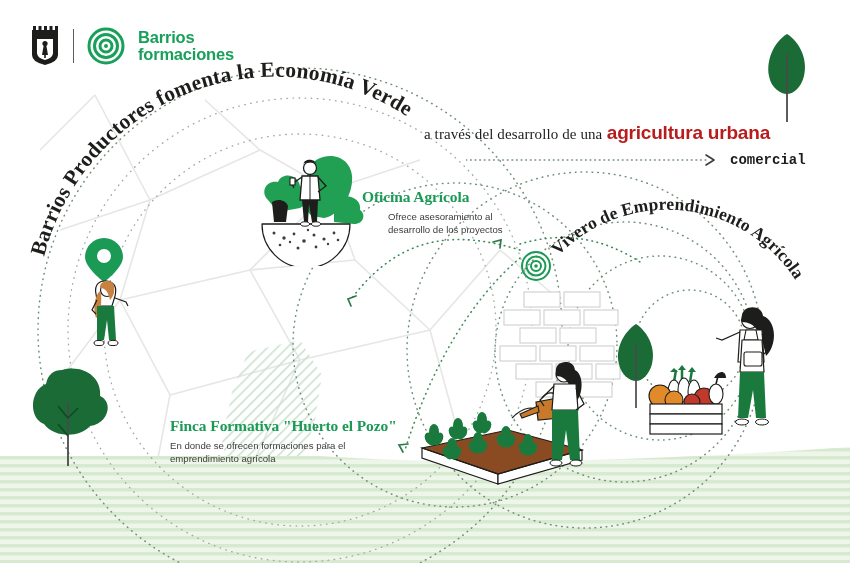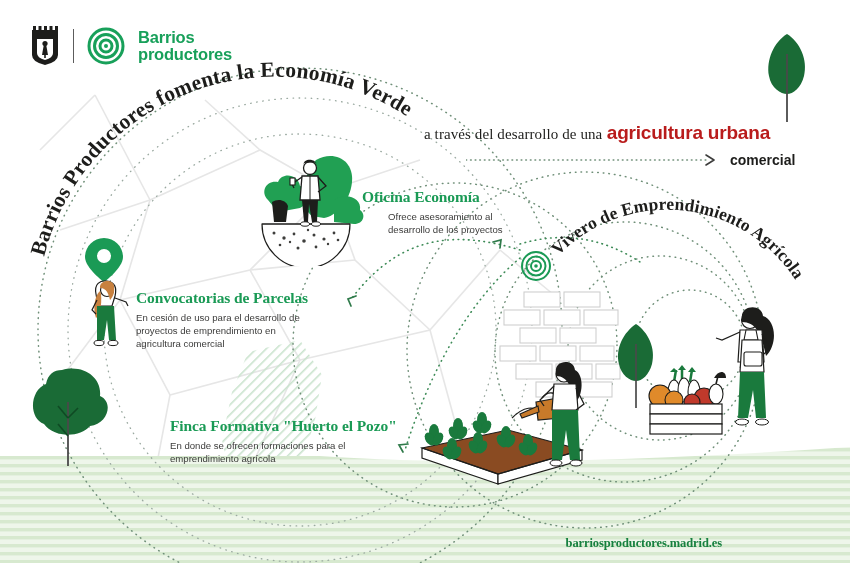--- a/index.html
+++ b/index.html
@@ -26,21 +26,21 @@
   .hr-plain {
     font-family:"Liberation Serif", serif;
     font-weight:normal; font-size:15px; color:#1d1d1b; letter-spacing:0.1px;
   }
   .hr-accent {
     font-family:Liberation Sans, sans-serif;
     font-weight:bold; font-size:19px; color:#b91c1c; letter-spacing:-0.2px;
   }
   .hr-sub {
     position:absolute; left:306px; top:30px;
-    font-family:Liberation Sans, sans-serif;
+    font-family:Liberation Mono, monospace;
     font-weight:bold; font-size:14px; color:#1d1d1b;
   }
 
   
   .block { position:absolute; }
   .block h3 {
     font-family:"Liberation Serif", serif;
     font-weight:bold; color:#1a9a55; letter-spacing:-0.1px;
     white-space:nowrap;
   }
@@ -160,21 +160,21 @@
     <svg width="38" height="38" viewBox="0 0 38 38">
       <g fill="none" stroke="#18a05a">
         <circle cx="19" cy="19" r="17" stroke-width="3"></circle>
         <circle cx="19" cy="19" r="11.5" stroke-width="3"></circle>
         <circle cx="19" cy="19" r="6" stroke-width="3"></circle>
       </g>
       <circle cx="19" cy="19" r="2" fill="#18a05a"></circle>
     </svg>
     <div class="brand-text">
       <span>Barrios</span>
-      <span>productores</span>
+      <span>formaciones</span>
     </div>
   </div>
 
   <svg class="layer" viewBox="0 0 850 563" width="850" height="563">
     <defs>
       <path id="arcMain" d="M42 266 A 238 238 0 0 1 420 126" fill="none"></path>
       <path id="arcRight" d="M556 258 A 152 152 0 0 1 806 300" fill="none"></path>
     </defs>
     <text class="curve-text" font-size="21.5" letter-spacing="0.2">
       <textPath href="#arcMain" startOffset="2%">
@@ -399,29 +399,24 @@
         <path d="M40 74 L30 62"></path>
     </g>
   </svg>
 
   <svg class="abs" style="left:612px; top:320px;" width="48" height="92" viewBox="0 0 48 92">
     <path d="M24 4 C36 12 44 28 40 44 C37 55 30 61 24 61 C18 61 9 55 7 44 C3 28 12 12 24 4 Z" fill="#1a6b36"></path>
     <line x1="24" y1="24" x2="24" y2="88" stroke="#4a4a4a" stroke-width="1.7"></line>
   </svg>
 
   <div class="block" id="block-oficina">
-    <h3>Oficina Economía</h3>
+    <h3>Oficina Agrícola</h3>
     <p style="max-width:130px;">Ofrece asesoramiento al desarrollo de los proyectos</p>
   </div>
 
-  <div class="block" id="block-convocatorias">
-    <h3>Convocatorias de Parcelas</h3>
-    <p style="max-width:168px;">En cesión de uso para el desarrollo de proyectos de emprendimiento en agricultura comercial</p>
-  </div>
 
   <div class="block" id="block-finca">
     <h3>Finca Formativa "Huerto el Pozo"</h3>
     <p style="max-width:215px;">En donde se ofrecen formaciones para el emprendimiento agrícola</p>
   </div>
 
-  <div class="footer-url">barriosproductores.madrid.es</div>
 
 </div>
 
 </body></html>

